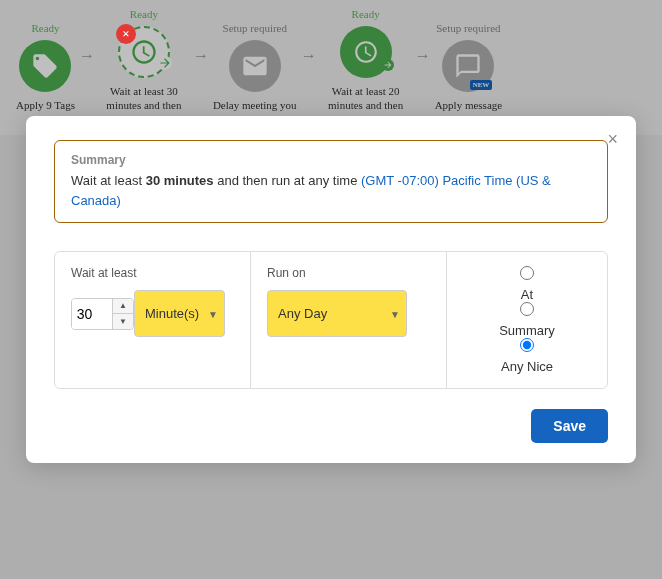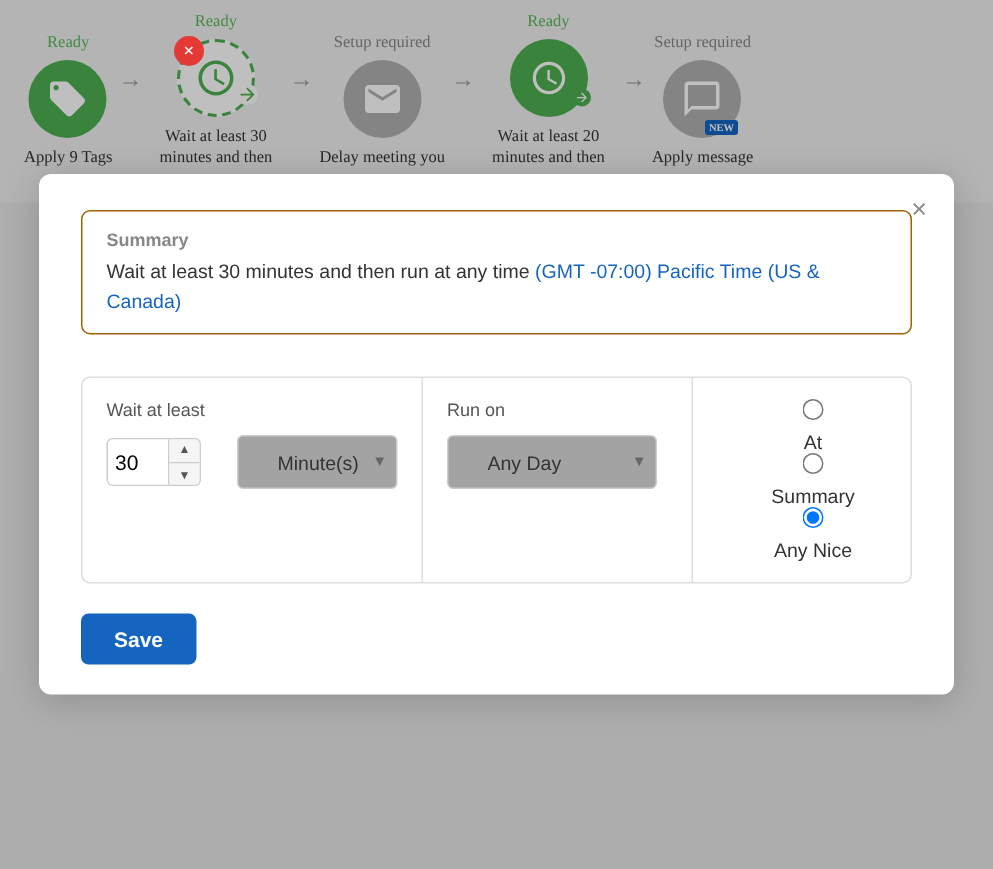--- a/index.html
+++ b/index.html
@@ -161,21 +161,21 @@
       color: #333;
       line-height: 1.5;
     }
 
     .summary-text .highlight {
       color: #1565c0;
       font-weight: normal;
     }
 
     .summary-text strong {
-      font-weight: 400;
+      font-weight: 700;
       color: #333;
     }
 
     .form-row {
       display: flex;
       gap: 0;
       border: 1px solid #ddd;
       border-radius: 6px;
       overflow: visible;
     }
@@ -192,21 +192,21 @@
     .form-col-label {
       font-size: 12px;
       color: #555;
       margin-bottom: 10px;
       font-weight: 500;
     }
 
     .wait-input-row {
       display: flex;
       align-items: center;
-      gap: 24px;
+      gap: 0;
     }
 
     .number-input-wrap {
       display: flex;
       align-items: center;
       border: 1px solid #ccc;
       border-radius: 4px;
       overflow: hidden;
       height: 32px;
     }
@@ -244,26 +244,26 @@
     .spinner-btn:first-child {
       border-bottom: 1px solid #ccc;
     }
 
     .select-wrap {
       position: relative;
       display: inline-block;
     }
 
     .form-select {
-      height: 36px;
+      height: 47px;
       border: 1px solid #ccc;
       border-radius: 4px;
-      padding: 0 24px 0 26px;
+      padding: 0 24px 0 10px;
       font-size: 13px;
-      background: #a3a3a3;
+      background: #fde047;
       appearance: none;
       cursor: pointer;
       outline: none;
       color: #333;
     }
 
     .select-arrow {
       position: absolute;
       right: 7px;
       top: 50%;
@@ -299,20 +299,21 @@
     }
 
     .checkbox-row input[type="checkbox"] {
       width: 14px;
       height: 14px;
       cursor: pointer;
     }
 
     .modal-footer {
       display: flex;
+      justify-content: flex-end;
       margin-top: 20px;
     }
 
     .save-btn {
       background: #1565c0;
       color: white;
       border: none;
       border-radius: 5px;
       padding: 9px 22px;
       font-size: 14px;

